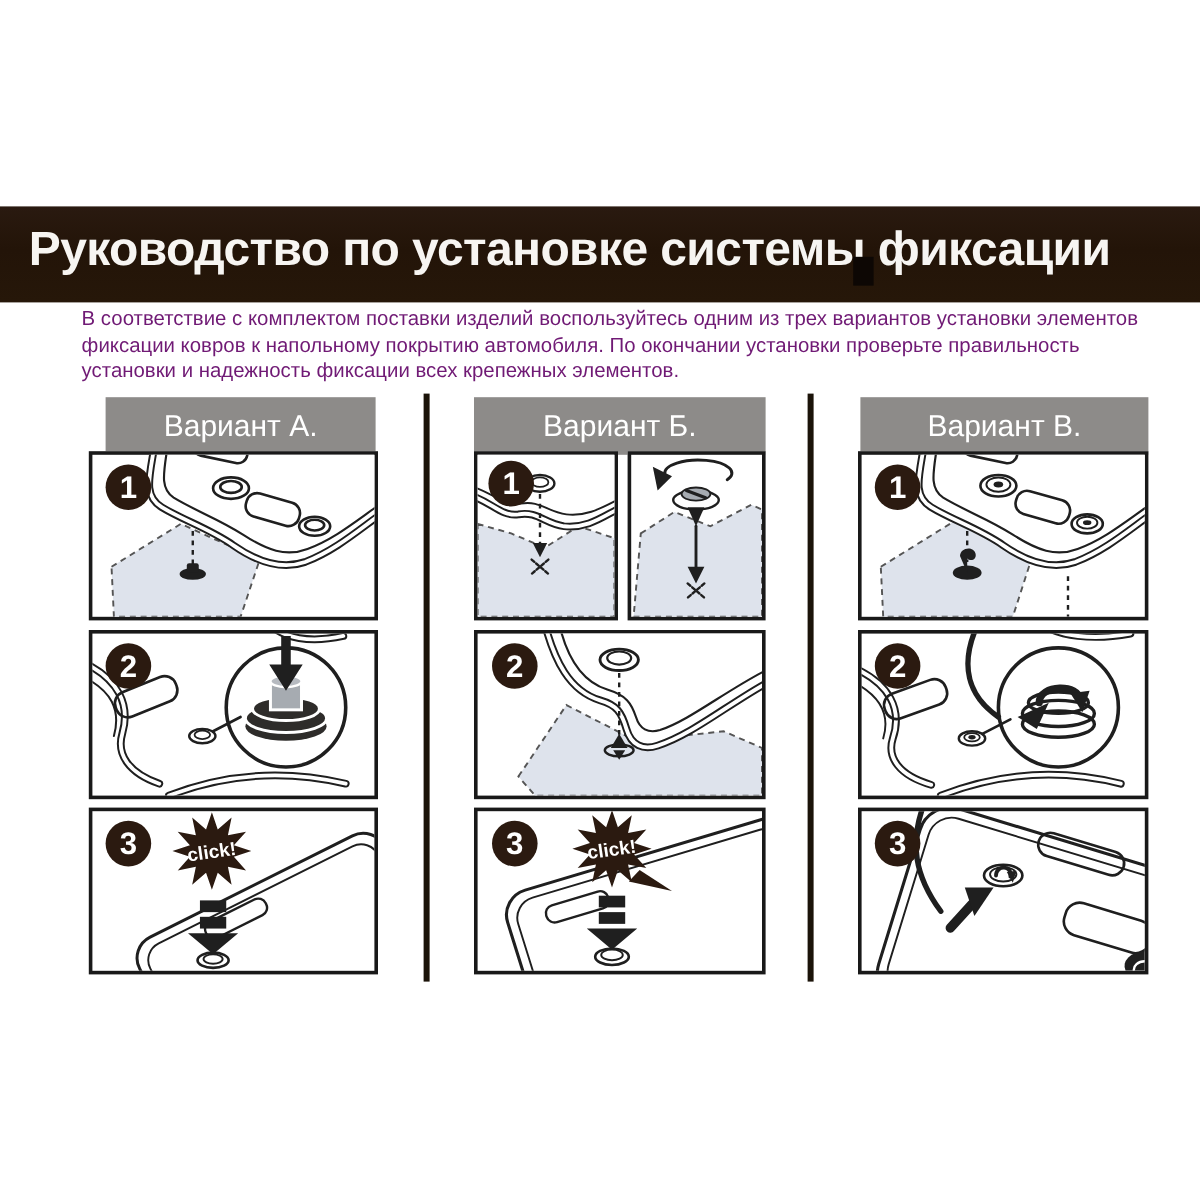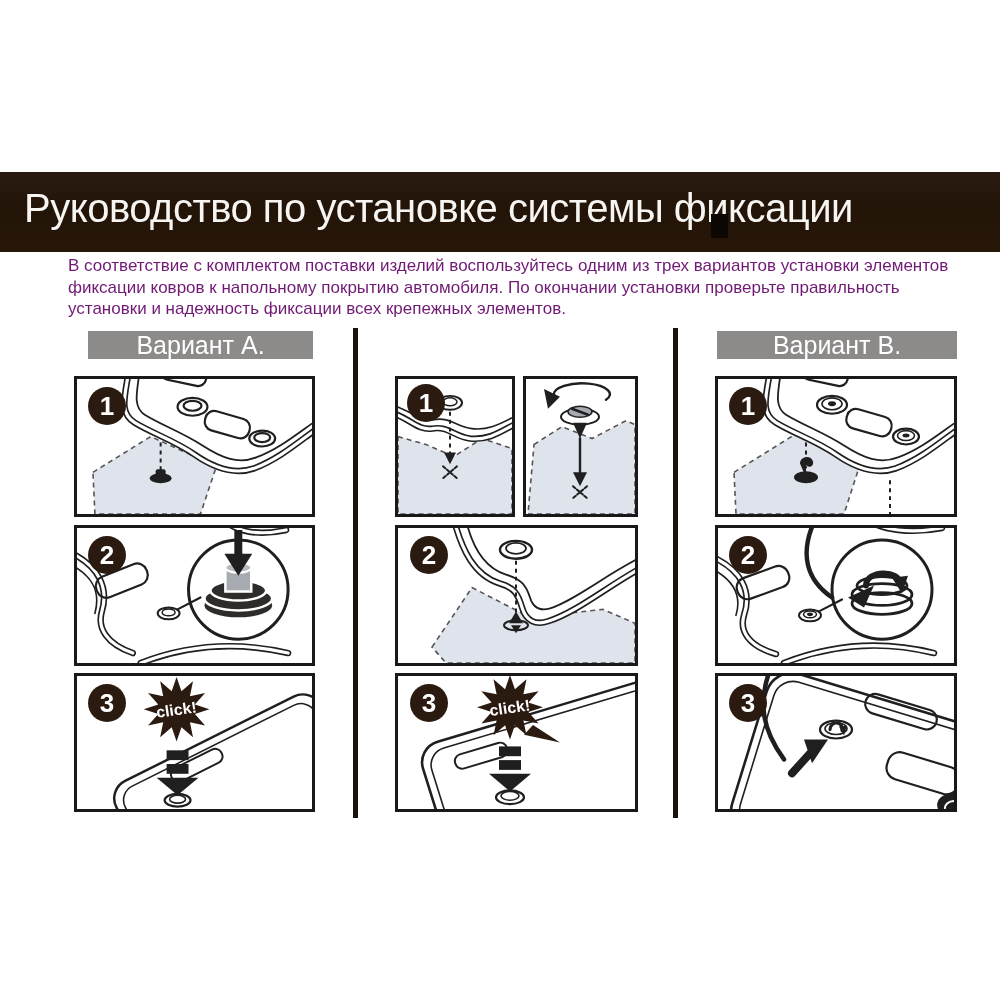--- a/index.html
+++ b/index.html
@@ -2,33 +2,33 @@
 <html style="--band: #241509; --header-gray: #8d8b89; --badge: #2b1a10; --carpet: #dee3ec; --line: #1f1f1f;"><head>
 <meta charset="utf-8">
 <style>
   html,body{margin:0;padding:0;background:#fff;}
   .canvas{position:relative;width:1000px;height:1000px;background:#ffffff;overflow:hidden;
           font-family:"Liberation Sans",sans-serif;color:#141414;}
 
   
   .title-band{position:absolute;left:0;top:172px;width:1000px;height:80px;
               background:linear-gradient(180deg,#2a1a10 0%,#231408 45%,#261709 100%);}
-  .title-band h1{margin:0;padding:14px 0 0 24px;font-size:40px;font-weight:400;
+  .title-band h1{margin:0;padding:14px 0 0 24px;font-size:40px;font-weight:700;
                  letter-spacing:-0.5px;color:#f7f5f2;}
   .title-cursor{position:absolute;left:711px;top:42px;width:17px;height:24px;background:#0d0704;}
 
   
   .intro{position:absolute;left:68px;top:255px;width:885px;margin:0;
          font-size:17px;line-height:21.5px;color:#701a75;}
 
   
   .vdivider{position:absolute;top:328px;height:490px;width:5px;background:#1b1309;}
 
   
-  .col-header{position:absolute;top:331px;height:28px;background:var(--header-gray,#8d8b89);
+  .col-header{position:absolute;top:331px;height:48px;background:var(--header-gray,#8d8b89);
               display:flex;align-items:center;justify-content:center;
               color:#fff;font-size:25px;font-weight:400;}
 
   
   .panel{position:absolute;background:#fff;border:3px solid #191919;box-sizing:border-box;color:var(--line,#1f1f1f);}
   .panel svg{position:absolute;left:0;top:0;width:100%;height:100%;}
   .split{display:flex;justify-content:space-between;border:none;background:transparent;}
   .subpanel{position:relative;background:#fff;border:3px solid #191919;box-sizing:border-box;height:100%;color:var(--line,#1f1f1f);}
   .subpanel svg{position:absolute;left:0;top:0;width:100%;height:100%;}
 
@@ -61,20 +61,23 @@
     <span class="title-cursor"></span>
   </header>
 
   <p class="intro">В соответствие с комплектом поставки изделий воспользуйтесь одним из трех вариантов установки элементов фиксации ковров к напольному покрытию автомобиля. По окончании установки проверьте правильность установки и надежность фиксации всех крепежных элементов.</p>
 
   <div class="vdivider" style="left:353px;"></div>
   <div class="vdivider" style="left:673px;"></div>
 
   <div class="col-header" style="left:88px;width:225px;">
     <span>Вариант А.</span>
+  </div>
+  <div class="col-header" style="left:395px;width:243px;">
+    <span>Вариант Б.</span>
   </div>
   <div class="col-header" style="left:717px;width:240px;align-items:center;">
     <span>Вариант В.</span>
   </div>
 
   <div class="panel" style="left:74px;top:376px;width:241px;height:141px;">
     <div class="badge" style="left:11px;top:8px;">1</div>
     <svg viewBox="0 0 236 136" preserveAspectRatio="none">
       <polygon class="carpet" points="16,94 74,58 140,88 124,136 18,136"></polygon>
       <line class="dash" x1="84" y1="56" x2="84" y2="92"></line>

